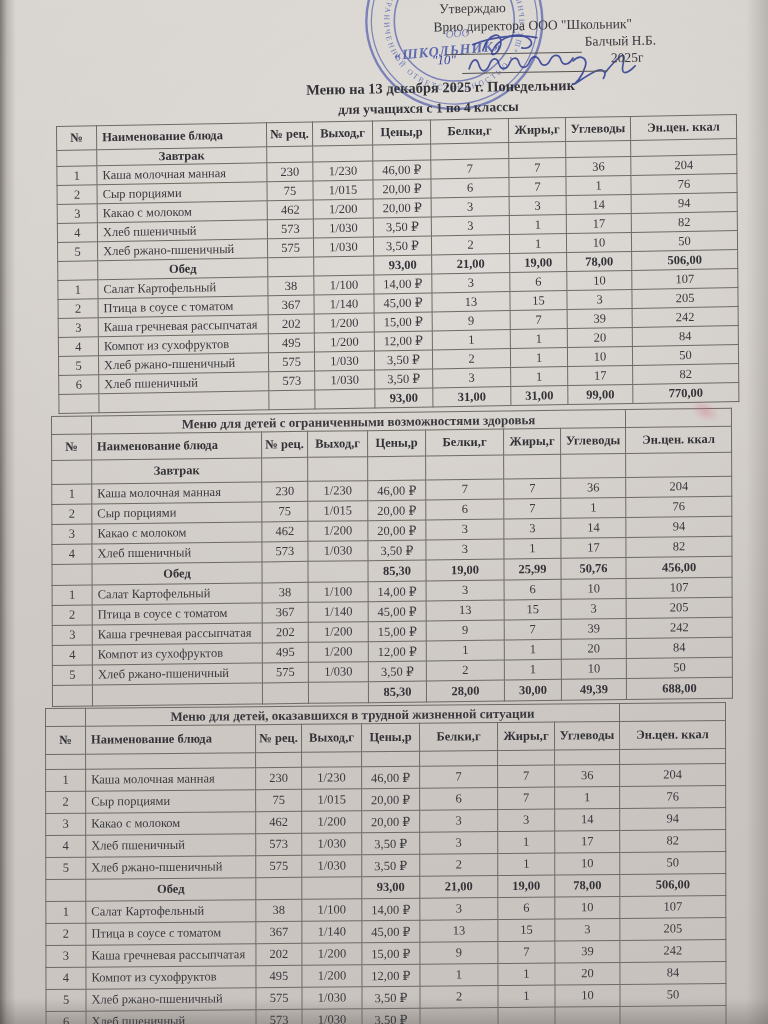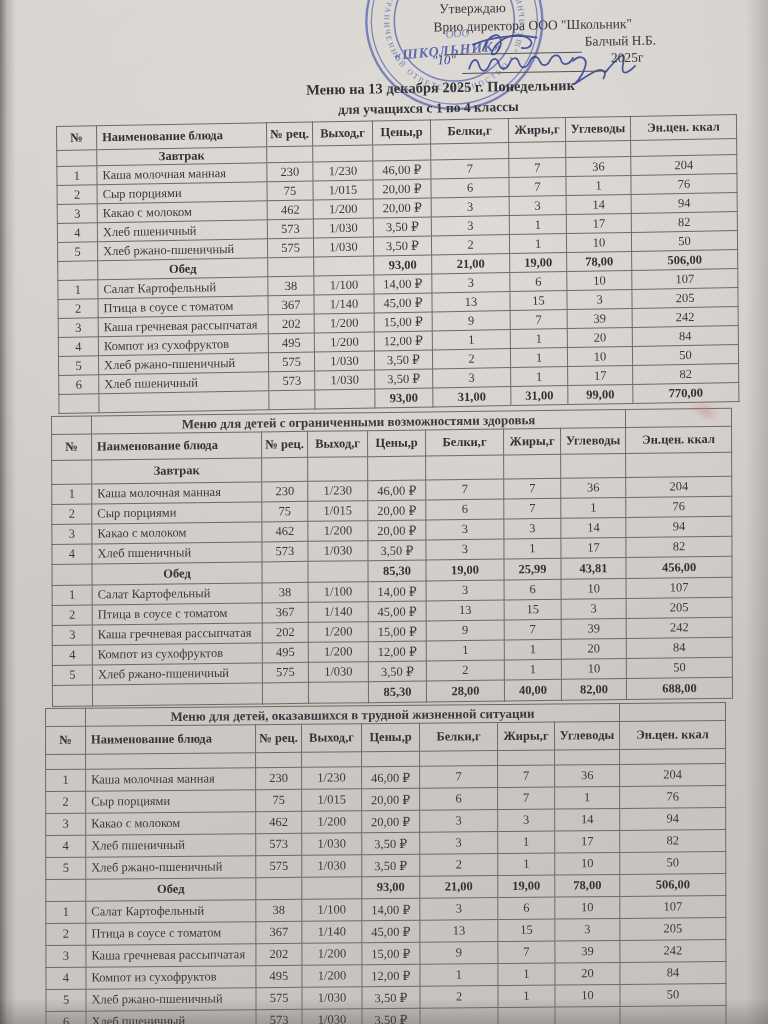--- a/index.html
+++ b/index.html
@@ -364,21 +364,21 @@
             <td>82</td>
           </tr>
           <tr class="r-sect">
             <td></td>
             <td class="b">Обед</td>
             <td></td>
             <td></td>
             <td class="b">85,30</td>
             <td class="b">19,00</td>
             <td class="b">25,99</td>
-            <td class="b">43,81</td>
+            <td class="b">50,76</td>
             <td class="b">456,00</td>
           </tr>
           <tr class="r-item">
             <td>1</td>
             <td class="name">Салат Картофельный</td>
             <td>38</td>
             <td>1/100</td>
             <td>14,00 ₽</td>
             <td>3</td>
             <td>6</td>
@@ -429,22 +429,22 @@
             <td>10</td>
             <td>50</td>
           </tr>
           <tr class="r-total">
             <td></td>
             <td></td>
             <td></td>
             <td></td>
             <td class="b">85,30</td>
             <td class="b">28,00</td>
-            <td class="b">40,00</td>
-            <td class="b">82,00</td>
+            <td class="b">30,00</td>
+            <td class="b">49,39</td>
             <td class="b">688,00</td>
           </tr>
         </tbody>
       </table>
     </div>
   <div class="menu-table-wrap tw3">
       <table>
         <colgroup>
           <col style="width: 40px;">
           <col style="width: 170px;">

